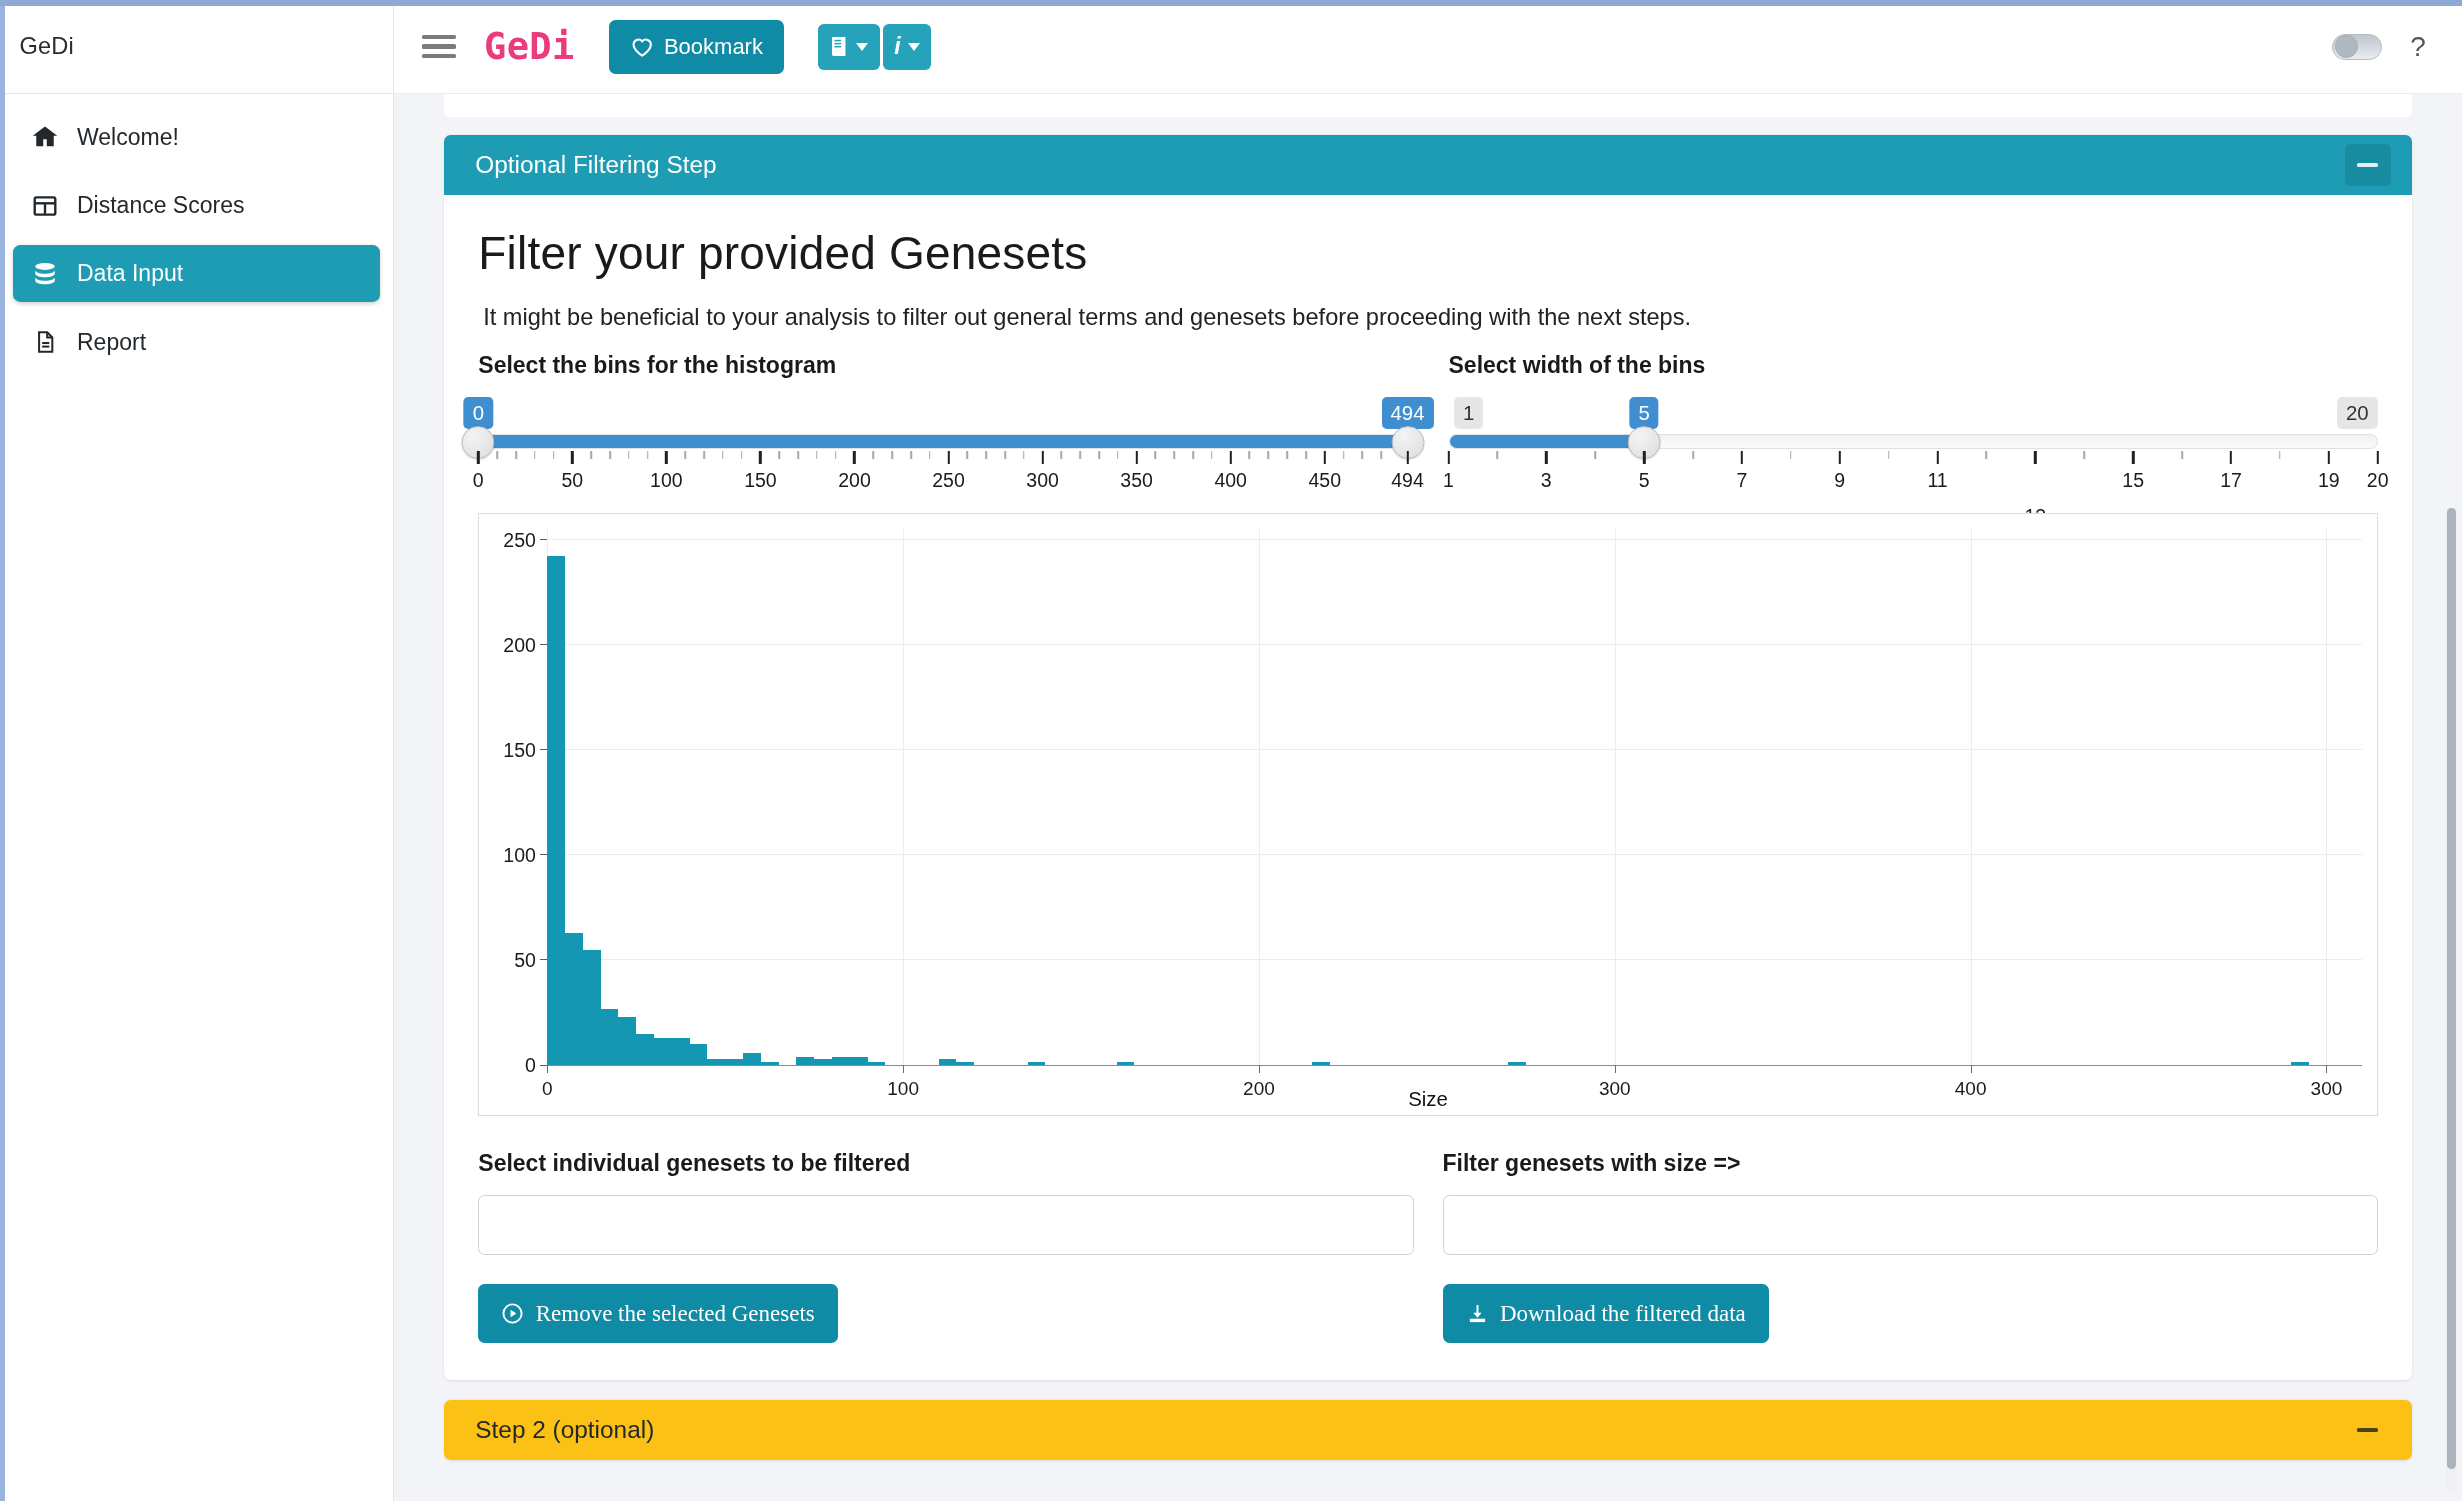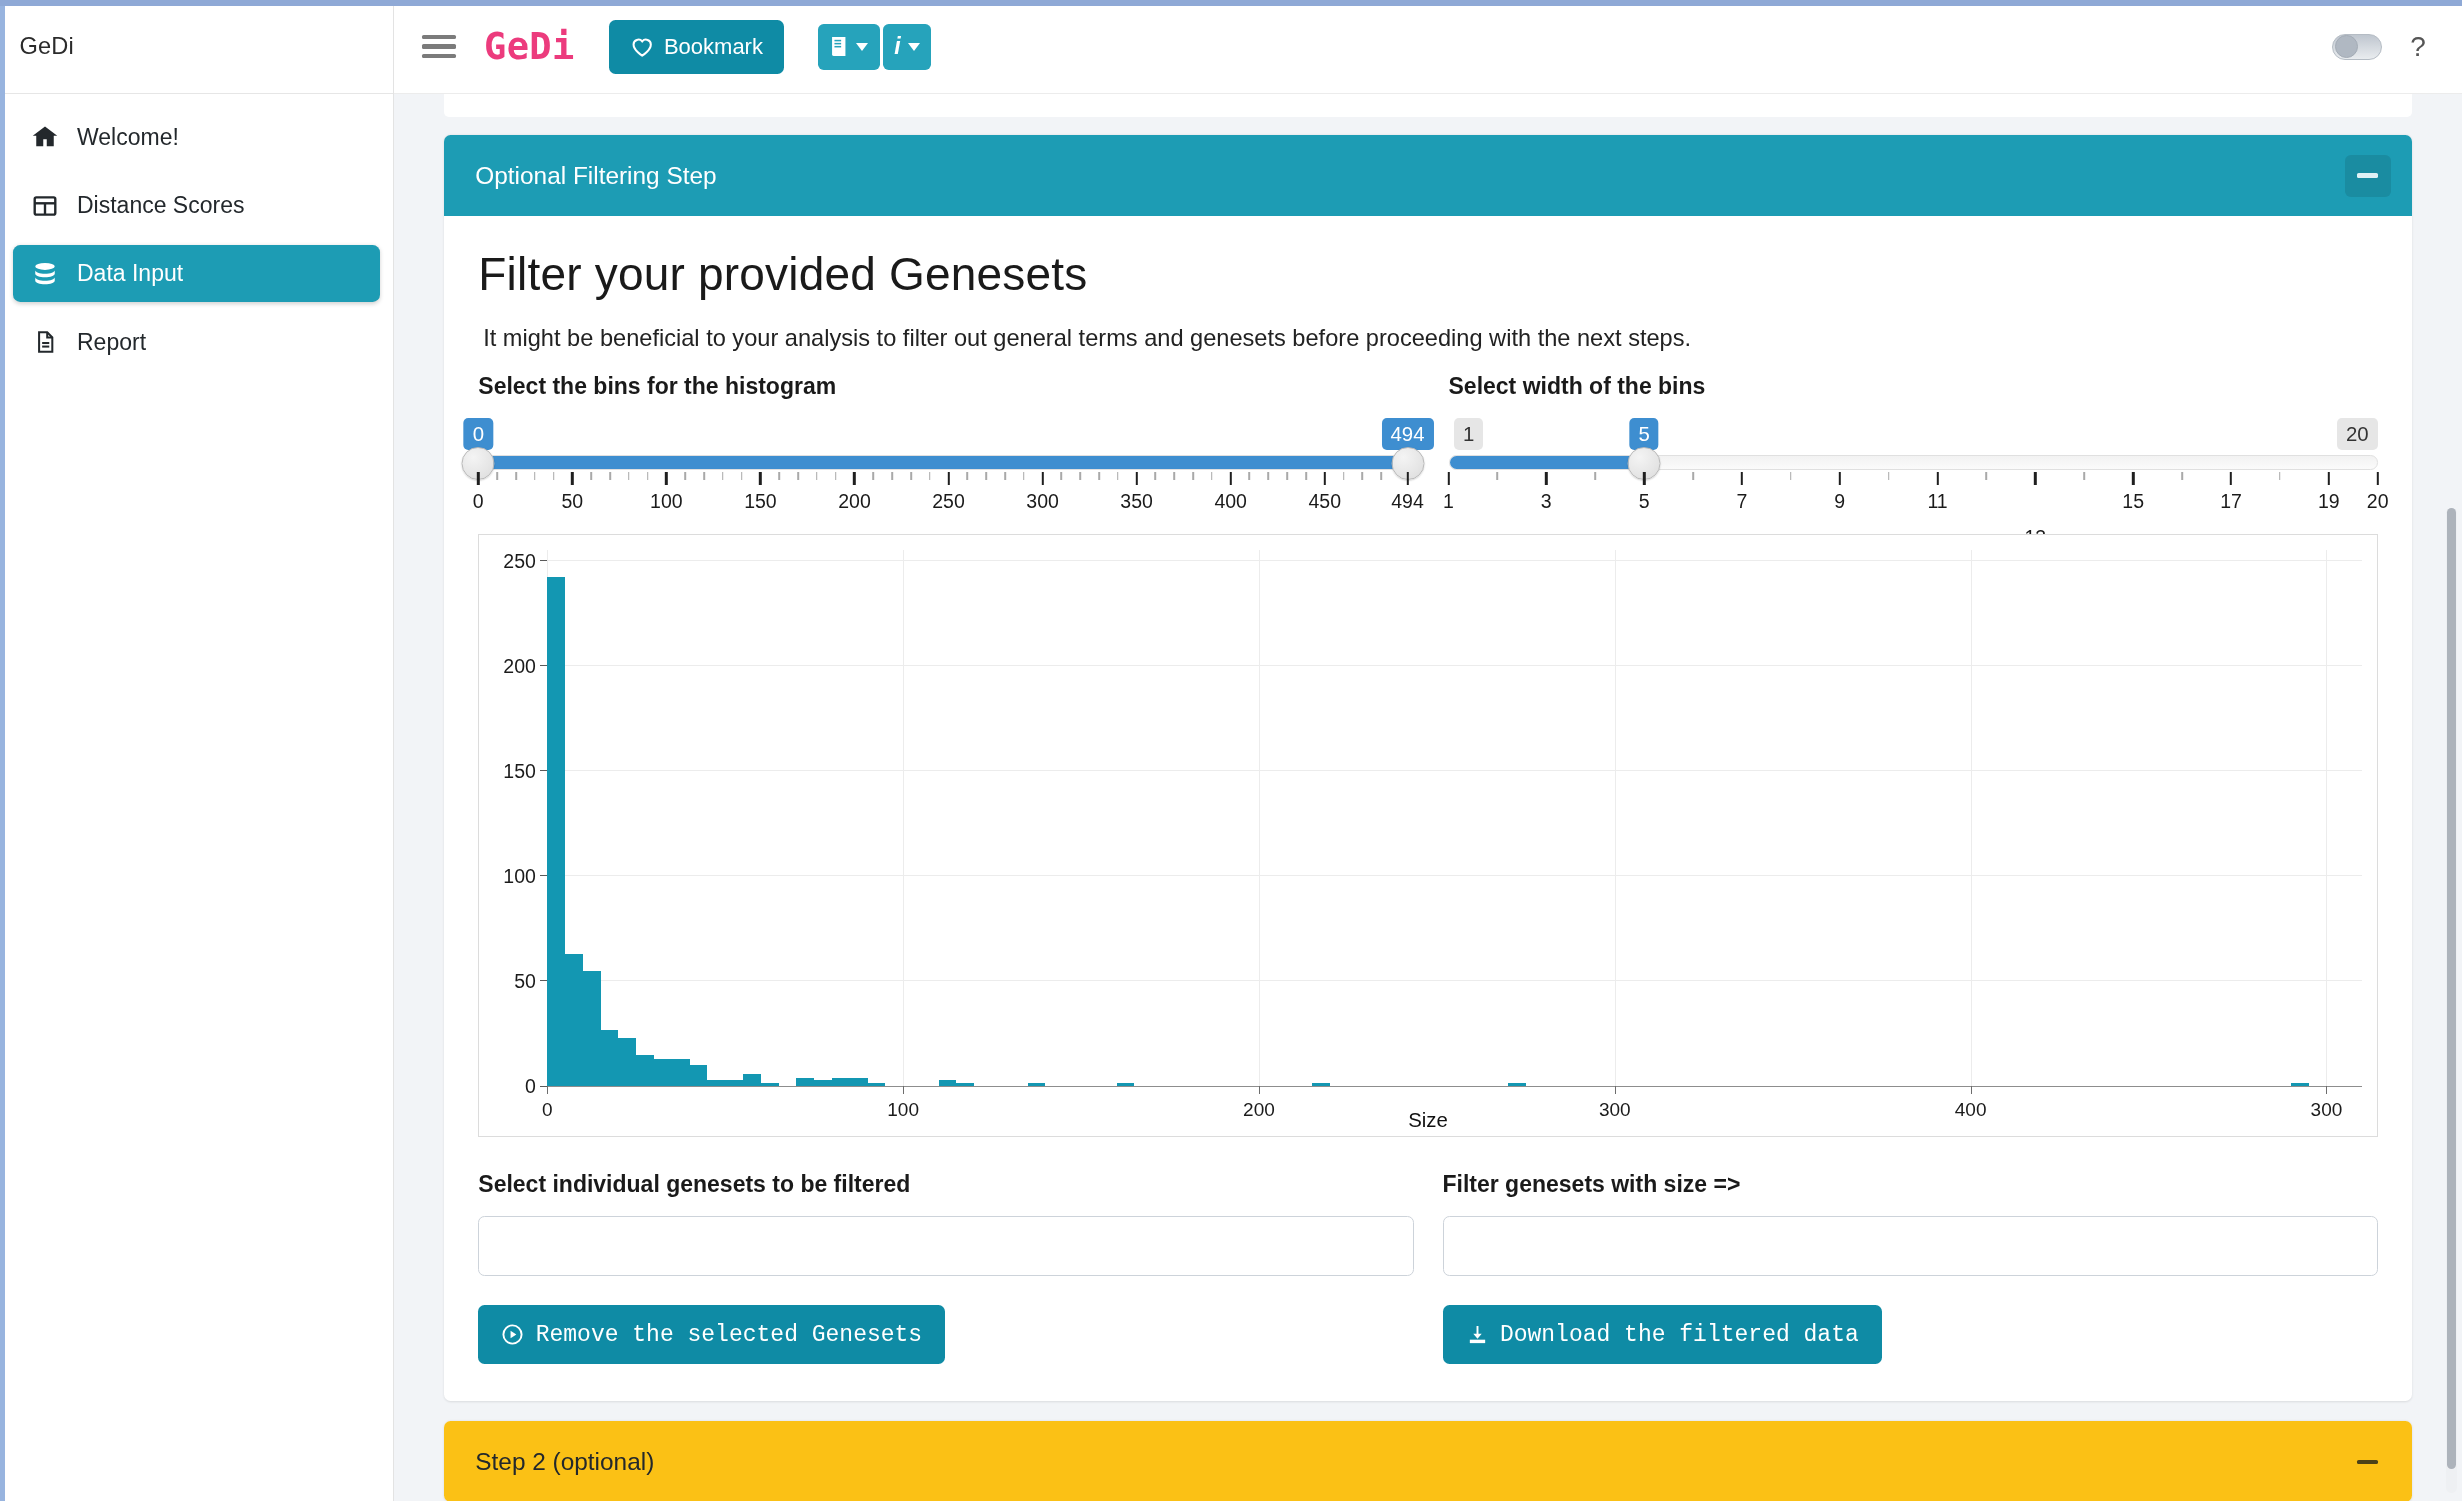--- a/index.html
+++ b/index.html
@@ -69,21 +69,21 @@
     background:#b0b8c2; border:0.8px solid #a4acb6;
   }
   .help-q { font-size: 28px; color:#555; cursor:pointer; line-height:1; }
 
   
   .body-scroll { flex:1; background:#f2f4f7; position:relative; overflow:hidden; padding: 0 34px; }
   .strip-top { height: 23px; background:#fff; margin: 0 16.3px; border-radius: 0 0 4.9px 4.9px; }
 
   .panel { background:#fff; border-radius: 6.5px; box-shadow: 0 0.8px 2.4px rgba(0,0,0,.10); margin: 0 16.3px; overflow:hidden; }
   .panel-header {
-    background:#1d9cb4; color:#fff; height: 81px; display:flex; align-items:center;
+    background:#1d9cb4; color:#fff; height: 60px; display:flex; align-items:center;
     padding: 0 21px 0 31px; font-size: 24.4px;
   }
   .panel-header.yellow { background:#fbc115; color:#23282c; }
   .collapse-btn {
     margin-left:auto; width: 46px; height: 42px; border-radius:5.7px;
     background: rgba(0,0,0,.10); border:none; display:flex; align-items:center; justify-content:center; cursor:pointer;
   }
   .collapse-btn .dash { width: 21px; height:4.1px; background:#dff1f5; border-radius:1.6px; }
   .panel-header.yellow .collapse-btn { background: transparent; }
   .panel-header.yellow .collapse-btn .dash { background:#4c4218; }
@@ -143,21 +143,21 @@
   .form-row { display:flex; gap: 29px; margin-top: 34px; }
   .form-col { flex:1; min-width:0; }
   .field-label { font-size: 23px; font-weight: bold; color:#1a1a1a; margin-bottom: 18px; }
   .text-input {
     width: 100%; height: 60px; border:0.8px solid #cdd3da; border-radius: 6.5px;
     background:#fff; font-size: 21px; padding: 0 13px; font-family:"Liberation Sans", sans-serif;
   }
   .action-btn {
     margin-top: 29px; background:#0f8ba5; color:#fff; border:none; border-radius:6.5px;
     height: 59px; padding: 0 23px; font-size: 23px; display:inline-flex;
-    align-items:center; gap: 11.4px; cursor:pointer; font-family:Liberation Mono, monospace;
+    align-items:center; gap: 11.4px; cursor:pointer; font-family:Liberation Serif, serif;
   }
   .ico-svg { display:block; }
 
   
   .scrollbar {
     position:absolute; right: 4.9px; top: 414px; width: 11.4px; height: 985px;
     background: #eef0f3; border-radius: 5.7px;
   }
   .scrollbar .thumb { position:absolute; top: 0; left:0.8px; width:9.8px; height: 961px; background:#adb3bb; border-radius: 4.9px; }
   .left-edge { position:absolute; left:0; top:0; width: 4.9px; height:1502px; background:#98b4df; }

